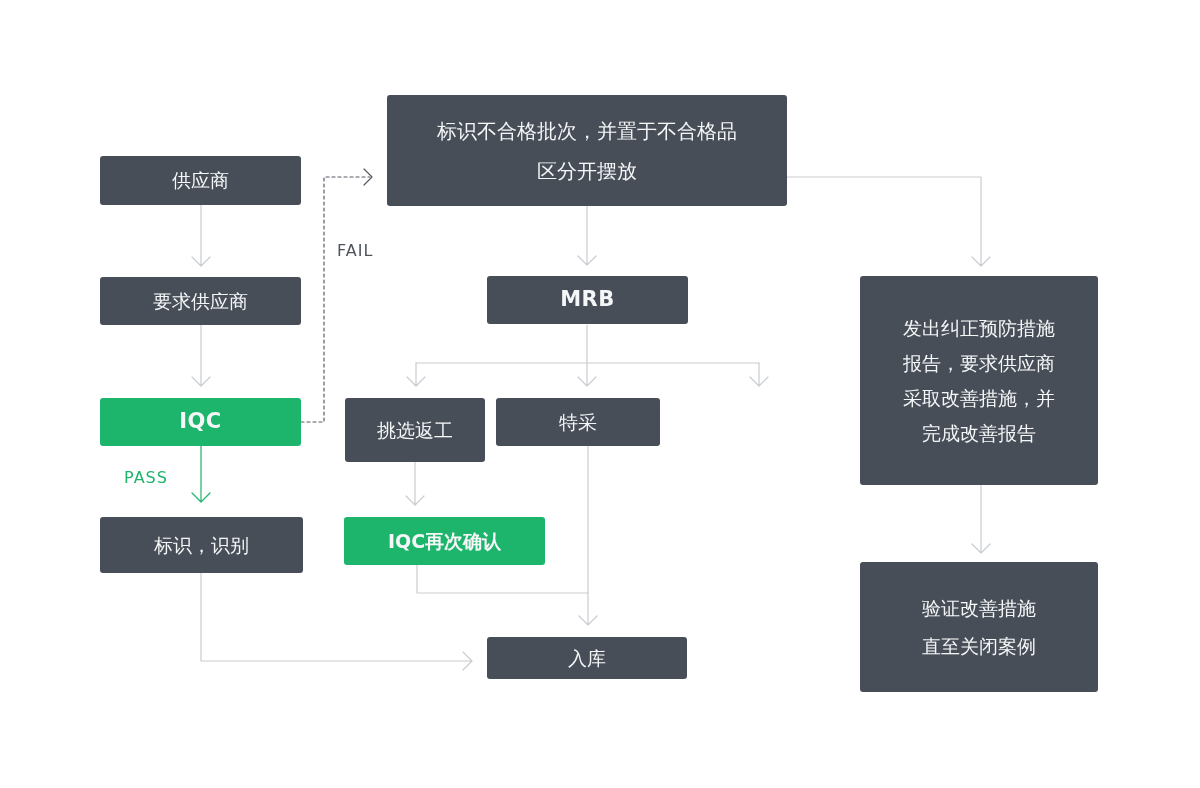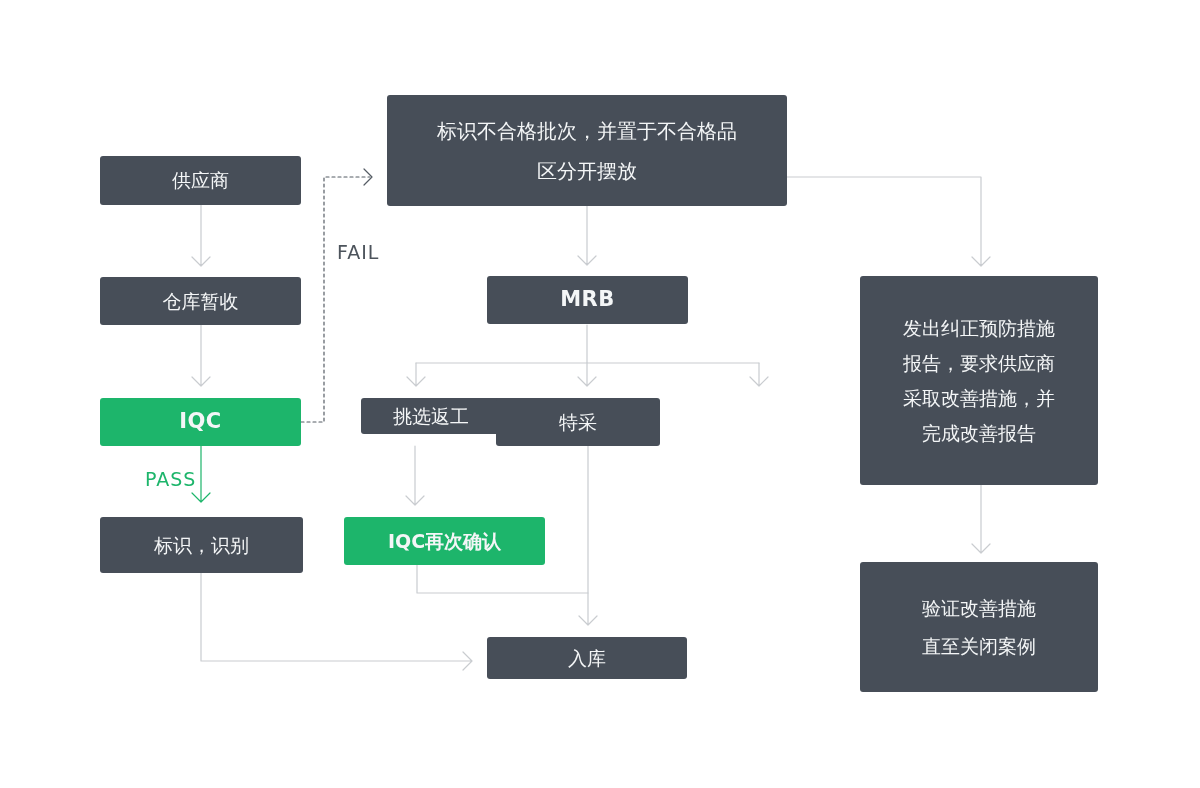--- a/index.html
+++ b/index.html
@@ -34,25 +34,25 @@
   }
   .dark{background:var(--box-dark);}
   .green{background:var(--box-green);font-weight:600;}
   .latin{font-weight:600;letter-spacing:0.5px;font-size:21px;}
   .node .ln{white-space:nowrap;}
   .node-wide .ln{font-size:20px;line-height:40px;}
   .node-capa .ln{font-size:19px;line-height:35px;}
   .node-verify .ln{font-size:19px;line-height:38px;}
   .edge-label{
     position:absolute;
-    font-size:19px;
+    font-size:16px;
     letter-spacing:1px;
   }
   .fail{color:var(--fail-label);}
-  .pass{color:var(--pass-label);margin-left:21px;}
+  .pass{color:var(--pass-label);}
 </style>
 </head>
 <body>
 
 <div id="canvas">
 
   <svg id="edges" viewBox="0 0 1200 788" fill="none" stroke-width="1.2" stroke-linecap="round" stroke-linejoin="round">
     <g stroke="var(--line)">
       <path d="M201,205 V265 M192,257 L201,266 L210,257"></path>
       <path d="M201,325 V385 M192,377 L201,386 L210,377"></path>
@@ -75,41 +75,41 @@
       <path stroke-dasharray="3 3" d="M301,422 H324 V177 H370"></path>
       <path d="M364,169 L372,177 L364,185"></path>
     </g>
   </svg>
 
   <div class="node dark" style="left:100px;top:156px;width:201px;height:49px">
     <span class="ln">供应商</span>
   </div>
 
   <div class="node dark" style="left:100px;top:277px;width:201px;height:48px">
-    <span class="ln">仓库暂收</span>
+    <span class="ln">要求供应商</span>
   </div>
 
   <div class="node green" style="left:100px;top:398px;width:201px;height:48px">
     <span class="ln latin">IQC</span>
   </div>
 
   <div class="node dark" style="left:100px;top:517px;width:203px;height:56px">
     <span class="ln">标识，识别</span>
   </div>
 
   <div class="node dark node-wide" style="left:387px;top:95px;width:400px;height:111px">
     <span class="ln">标识不合格批次，并置于不合格品</span>
     <span class="ln">区分开摆放</span>
   </div>
 
   <div class="node dark" style="left:487px;top:276px;width:201px;height:48px">
     <span class="ln latin">MRB</span>
   </div>
 
-  <div class="node dark" style="left:361px;top:398px;width:140px;height:36px">
+  <div class="node dark" style="left:345px;top:398px;width:140px;height:64px">
     <span class="ln">挑选返工</span>
   </div>
 
   <div class="node dark" style="left:496px;top:398px;width:164px;height:48px">
     <span class="ln">特采</span>
   </div>
 
 
   <div class="node green" style="left:344px;top:517px;width:201px;height:48px">
     <span class="ln">IQC再次确认</span>

